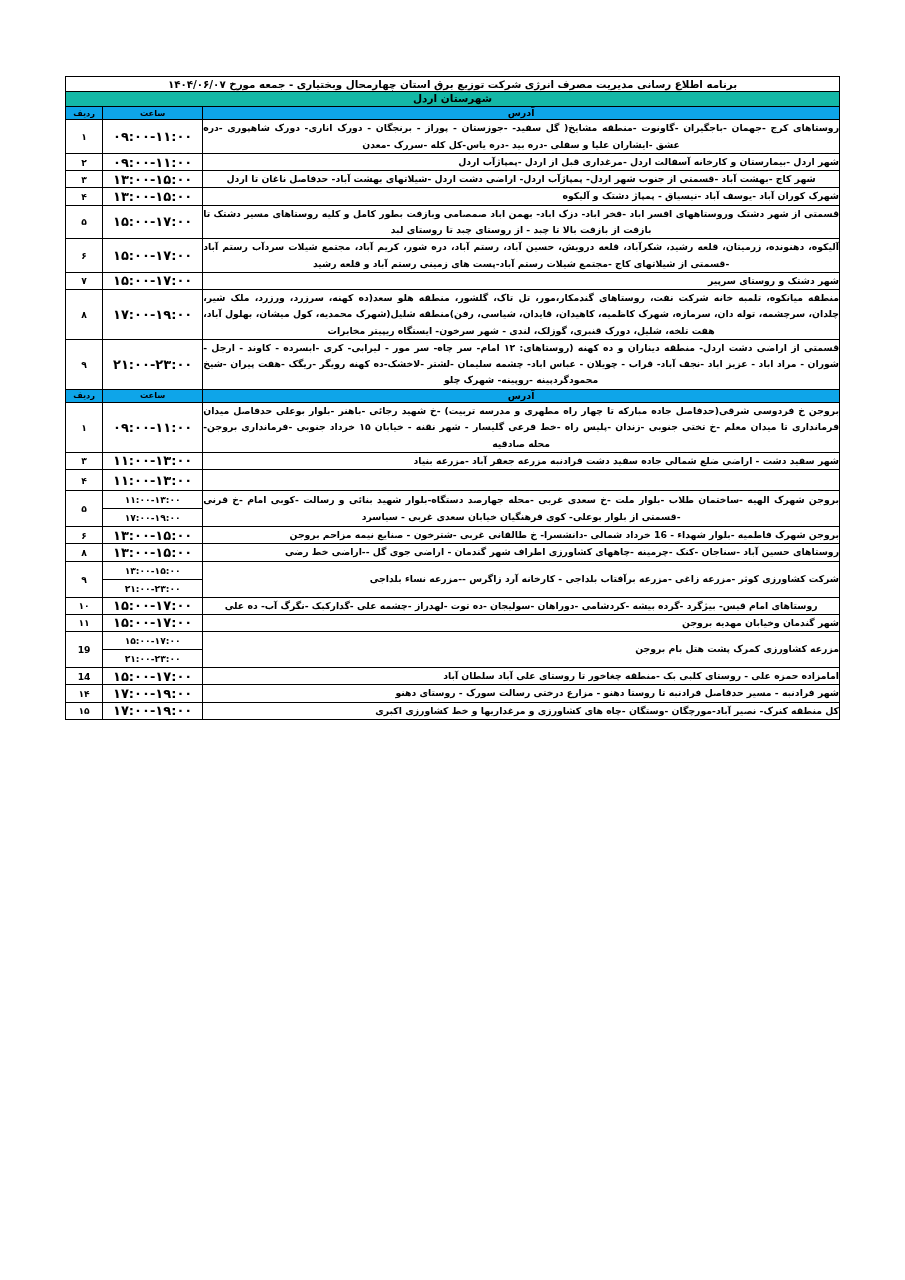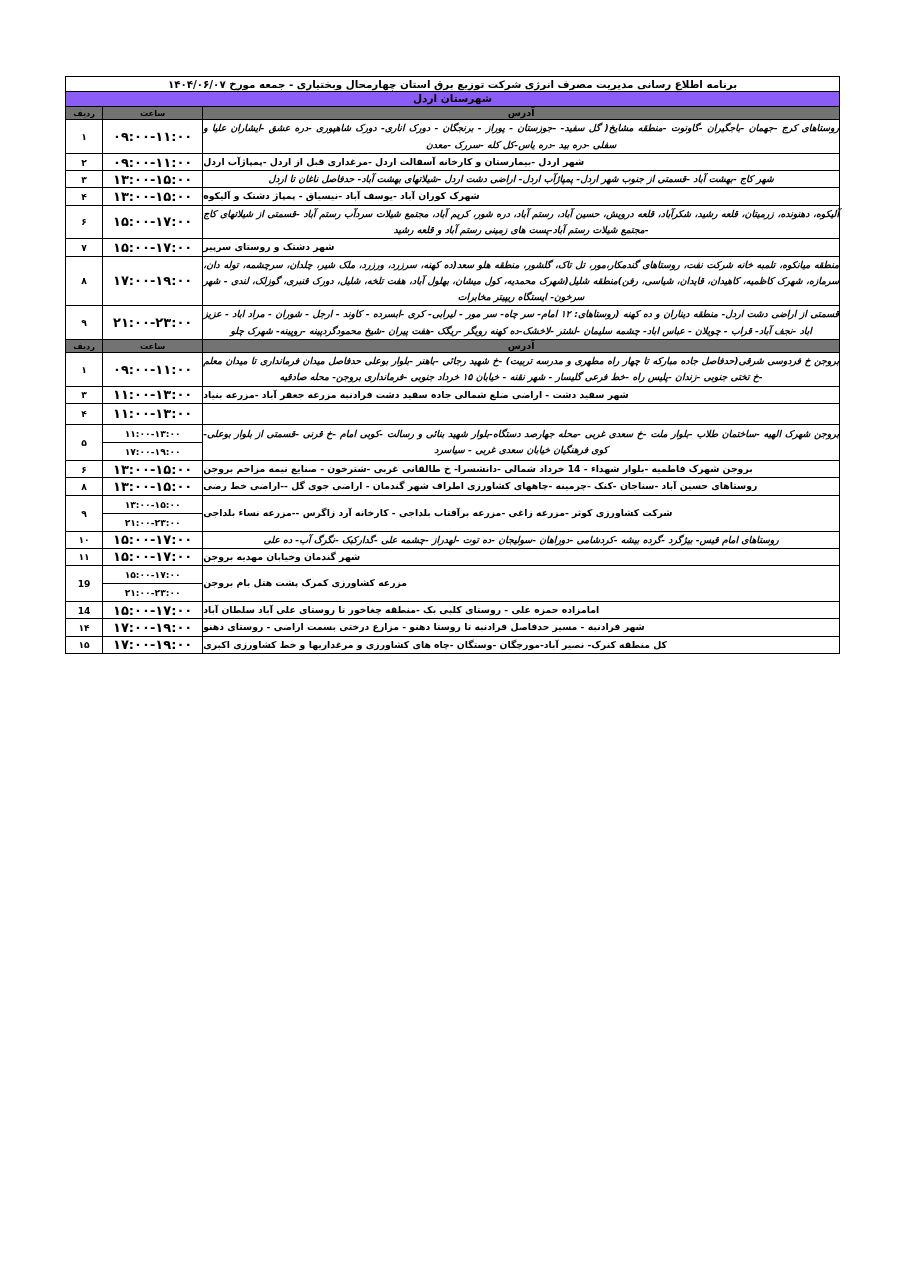--- a/index.html
+++ b/index.html
@@ -44,50 +44,49 @@
   .doc-title-cell {
     text-align: center;
     font-size: 10.3px;
     font-weight: bold;
     padding: 7px 4px 8px 4px;
     line-height: 1.4;
     letter-spacing: 0;
   }
   
   .county-cell {
-    background: #8b5cf6;
+    background: #14b8a6;
     text-align: center;
     font-size: 10.5px;
     font-weight: bold;
     padding: 4px 2px 5px 2px;
     line-height: 1.3;
   }
   
   .hdr-cell {
-    background: #737373;
+    background: #0ea5e9;
     text-align: center;
     font-size: 9.5px;
     font-weight: bold;
     padding: 4px 2px 5px 2px;
     line-height: 1.3;
   }
   .hdr-cell.small { font-size: 8.2px; }
 
   
   .addr-cell {
-    text-align: left;
+    text-align: right;
     font-size: 9.3px;
     line-height: 1.75;
     padding: 6px 8px 6px 8px;
     font-weight: bold;
   }
   .addr-cell.just {
     text-align: justify;
     text-align-last: center;
-    font-style: italic;
   }
   .time-cell {
     text-align: center;
     font-size: 13px;
     padding: 3px 2px;
     font-weight: bold;
     white-space: nowrap;
   }
   .num-cell {
     text-align: center;
@@ -147,20 +146,25 @@
           <td class="addr-cell just">شهر کاج -بهشت آباد -قسمتی از جنوب شهر اردل- پمپاژآب اردل- اراضی  دشت اردل -شیلاتهای بهشت آباد- حدفاصل ناغان تا اردل</td>
           <td class="time-cell">۱۳:۰۰-۱۵:۰۰</td>
           <td class="num-cell">۳</td>
         </tr>
         <tr>
           <td class="addr-cell">شهرک کوران آباد -یوسف آباد -نیسیاق - پمپاژ دشتک و آلیکوه</td>
           <td class="time-cell">۱۳:۰۰-۱۵:۰۰</td>
           <td class="num-cell">۴</td>
         </tr>
         <tr>
+          <td class="addr-cell just">قسمتی از شهر دشتک وروستاههای افسر اباد -فخر اباد- دزک اباد- بهمن اباد  صمصامی وبازفت بطور کامل و کلیه روستاهای مسیر دشتک تا بازفت از بازفت بالا تا چبد - از روستای چبد تا روستای لبد</td>
+          <td class="time-cell">۱۵:۰۰-۱۷:۰۰</td>
+          <td class="num-cell">۵</td>
+        </tr>
+        <tr>
           <td class="addr-cell just">آلیکوه، دهنونده، زرمیتان، قلعه رشید، شکرآباد، قلعه درویش، حسین آباد، رستم آباد، دره شور، کریم آباد، مجتمع شیلات سردآب رستم آباد -قسمتی از شیلاتهای کاج -مجتمع شیلات رستم آباد-پست های زمینی رستم آباد و قلعه رشید</td>
           <td class="time-cell">۱۵:۰۰-۱۷:۰۰</td>
           <td class="num-cell">۶</td>
         </tr>
         <tr>
           <td class="addr-cell">شهر دشتک  و روستای سرپیر</td>
           <td class="time-cell">۱۵:۰۰-۱۷:۰۰</td>
           <td class="num-cell">۷</td>
         </tr>
         <tr>
@@ -195,21 +199,21 @@
         </tr>
         <tr>
           <td class="addr-cell just">بروجن شهرک الهیه -ساختمان طلاب -بلوار ملت -خ سعدی غربی -محله جهارصد دستگاه-بلوار شهید بنائی و رسالت -کوبی امام -خ قرنی -قسمتی از بلوار بوعلی- کوی فرهنگیان خیابان سعدی غربی - سیاسرد</td>
           <td class="time-split">
             <div class="slot">۱۱:۰۰-۱۳:۰۰</div>
             <div class="slot">۱۷:۰۰-۱۹:۰۰</div>
           </td>
           <td class="num-cell">۵</td>
         </tr>
         <tr>
-          <td class="addr-cell">بروجن شهرک فاطمیه -بلوار شهداء - 14 خرداد شمالی -دانشسرا- خ طالقانی غربی -شترخون - صنایع نیمه مزاحم بروجن</td>
+          <td class="addr-cell">بروجن شهرک فاطمیه -بلوار شهداء - 16 خرداد شمالی -دانشسرا- خ طالقانی غربی -شترخون - صنایع نیمه مزاحم بروجن</td>
           <td class="time-cell">۱۳:۰۰-۱۵:۰۰</td>
           <td class="num-cell">۶</td>
         </tr>
         <tr>
           <td class="addr-cell">روستاهای حسین آباد -سناجان -کنک -چرمینه -چاههای کشاورزی اطراف شهر گندمان - اراضی جوی گل --اراضی خط رضی</td>
           <td class="time-cell">۱۳:۰۰-۱۵:۰۰</td>
           <td class="num-cell">۸</td>
         </tr>
         <tr>
           <td class="addr-cell">شرکت کشاورزی کوثر -مزرعه زاغی -مزرعه برآفتاب بلداجی - کارخانه آرد زاگرس --مزرعه نساء بلداجی</td>
@@ -236,21 +240,21 @@
             <div class="slot">۲۱:۰۰-۲۳:۰۰</div>
           </td>
           <td class="num-cell">19</td>
         </tr>
         <tr>
           <td class="addr-cell">امامزاده حمزه علی - روستای کلبی بک -منطقه چغاخور تا روستای علی آباد سلطان آباد</td>
           <td class="time-cell">۱۵:۰۰-۱۷:۰۰</td>
           <td class="num-cell">14</td>
         </tr>
         <tr>
-          <td class="addr-cell">شهر فرادنبه - مسیر حدفاصل فرادنبه تا روستا دهنو  - مزارع درختی  بسمت اراضی - روستای دهنو</td>
+          <td class="addr-cell">شهر فرادنبه - مسیر حدفاصل فرادنبه تا روستا دهنو  - مزارع درختی  رسالت سورک - روستای دهنو</td>
           <td class="time-cell">۱۷:۰۰-۱۹:۰۰</td>
           <td class="num-cell">۱۴</td>
         </tr>
         <tr>
           <td class="addr-cell">کل منطقه کنرک- نصیر آباد-مورچگان -وستگان -چاه های کشاورزی و مرغداریها و خط کشاورزی اکبری</td>
           <td class="time-cell">۱۷:۰۰-۱۹:۰۰</td>
           <td class="num-cell">۱۵</td>
         </tr>
       </tbody>
   </table>

